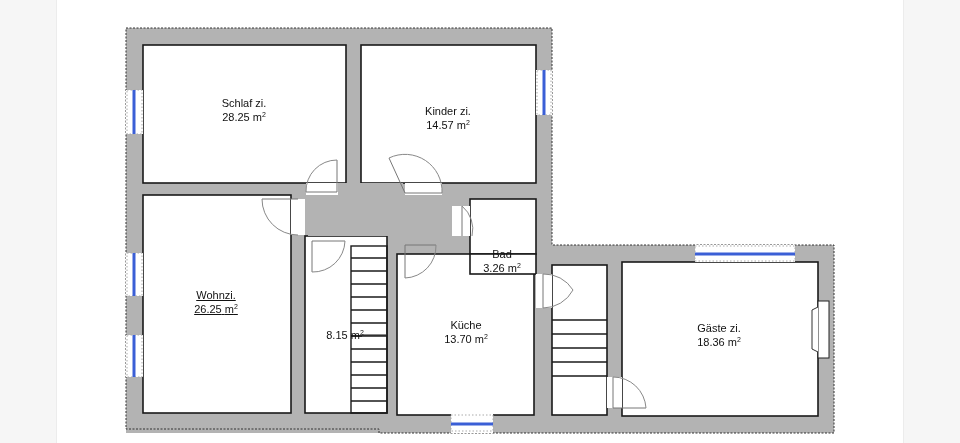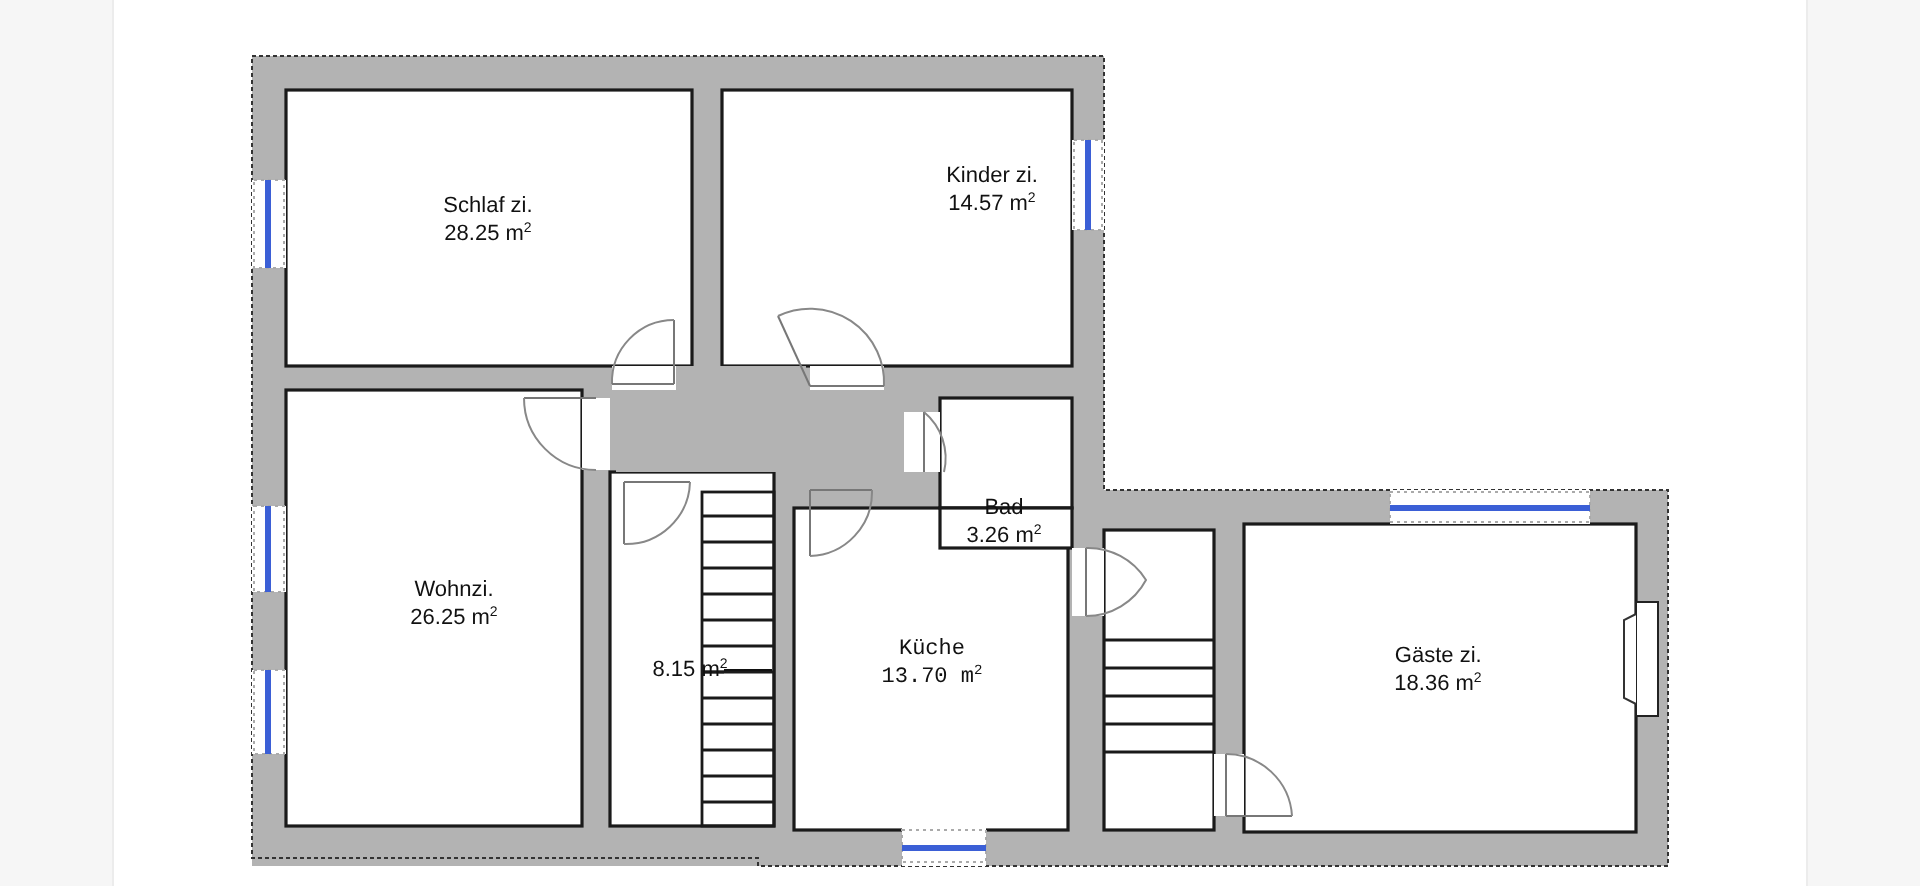--- a/index.html
+++ b/index.html
@@ -168,35 +168,35 @@
     <path d="M818,307 L812,310 V349 L818,352" fill="#fff" stroke="#333" stroke-width="1"></path>
   </g>
 
   <line x1="362" y1="335" x2="386" y2="335" stroke="#111" stroke-width="1"></line>
 </svg>
 
 <div class="lbl" style="left:244px;top:96px;">
   <div>Schlaf zi.</div>
   <div><span>28.25</span> <span>m</span><sup>2</sup></div>
 </div>
-<div class="lbl" style="left:448px;top:81px;margin-left:48px;">
+<div class="lbl" style="left:448px;top:104px;">
   <div>Kinder zi.</div>
   <div><span>14.57</span> <span>m</span><sup>2</sup></div>
 </div>
 <div class="lbl" style="left:502px;top:219px;margin-top:28px;">
   <div>Bad</div>
   <div><span>3.26</span> <span>m</span><sup>2</sup></div>
 </div>
-<div class="lbl" style="left:227px;top:288px;">
+<div class="lbl" style="left:216px;top:288px;text-decoration:underline;">
   <div>Wohnzi.</div>
   <div><span>26.25</span> <span>m</span><sup>2</sup></div>
 </div>
 <div class="lbl" style="left:345px;top:328px;">
   <div><span>8.15</span> <span>m</span><sup>2</sup></div>
 </div>
-<div class="lbl" style="left:466px;top:318px;font-family:Liberation Mono, monospace;">
+<div class="lbl" style="left:466px;top:318px;">
   <div>Küche</div>
   <div><span>13.70</span> <span>m</span><sup>2</sup></div>
 </div>
-<div class="lbl" style="left:719px;top:321px;text-align:right;">
+<div class="lbl" style="left:719px;top:321px;">
   <div>Gäste zi.</div>
   <div><span>18.36</span> <span>m</span><sup>2</sup></div>
 </div>
 
 </body></html>

